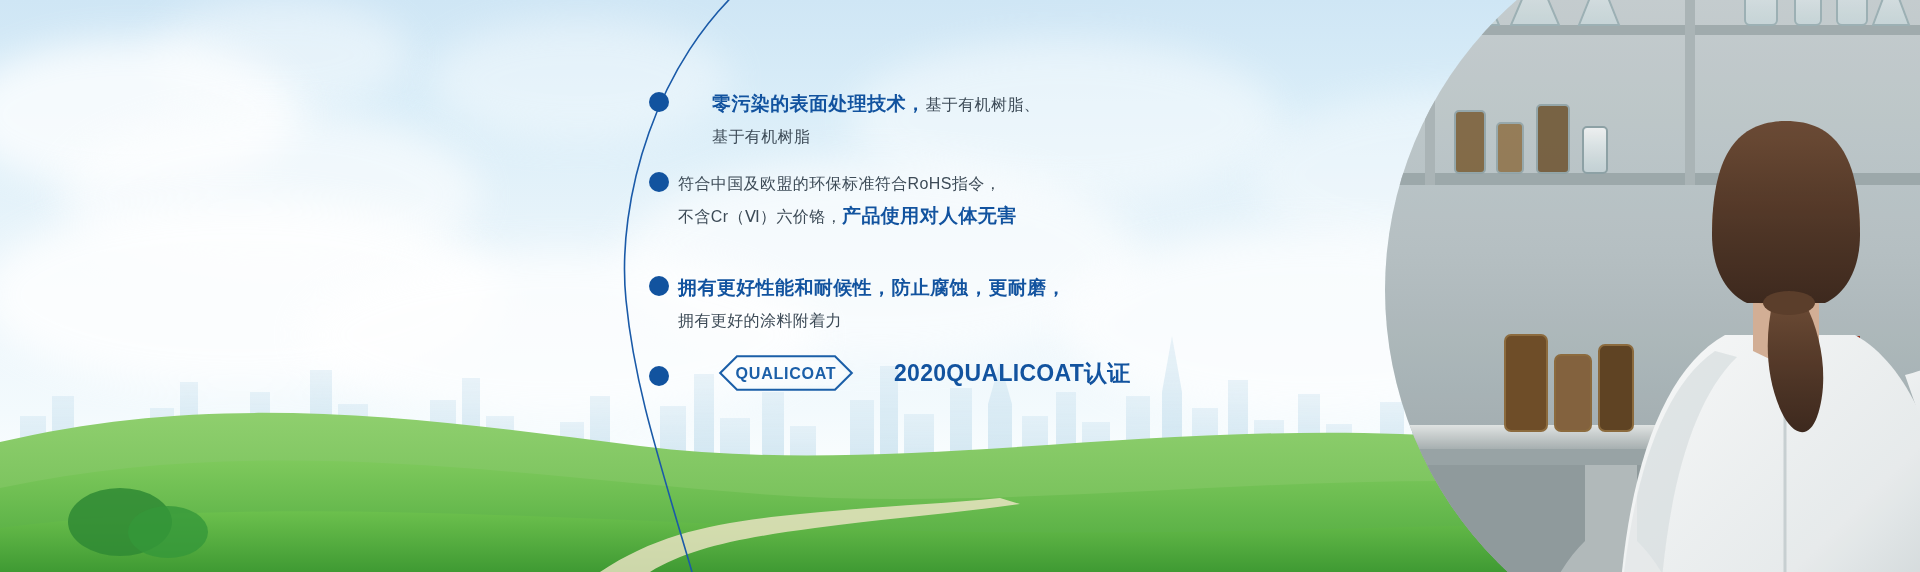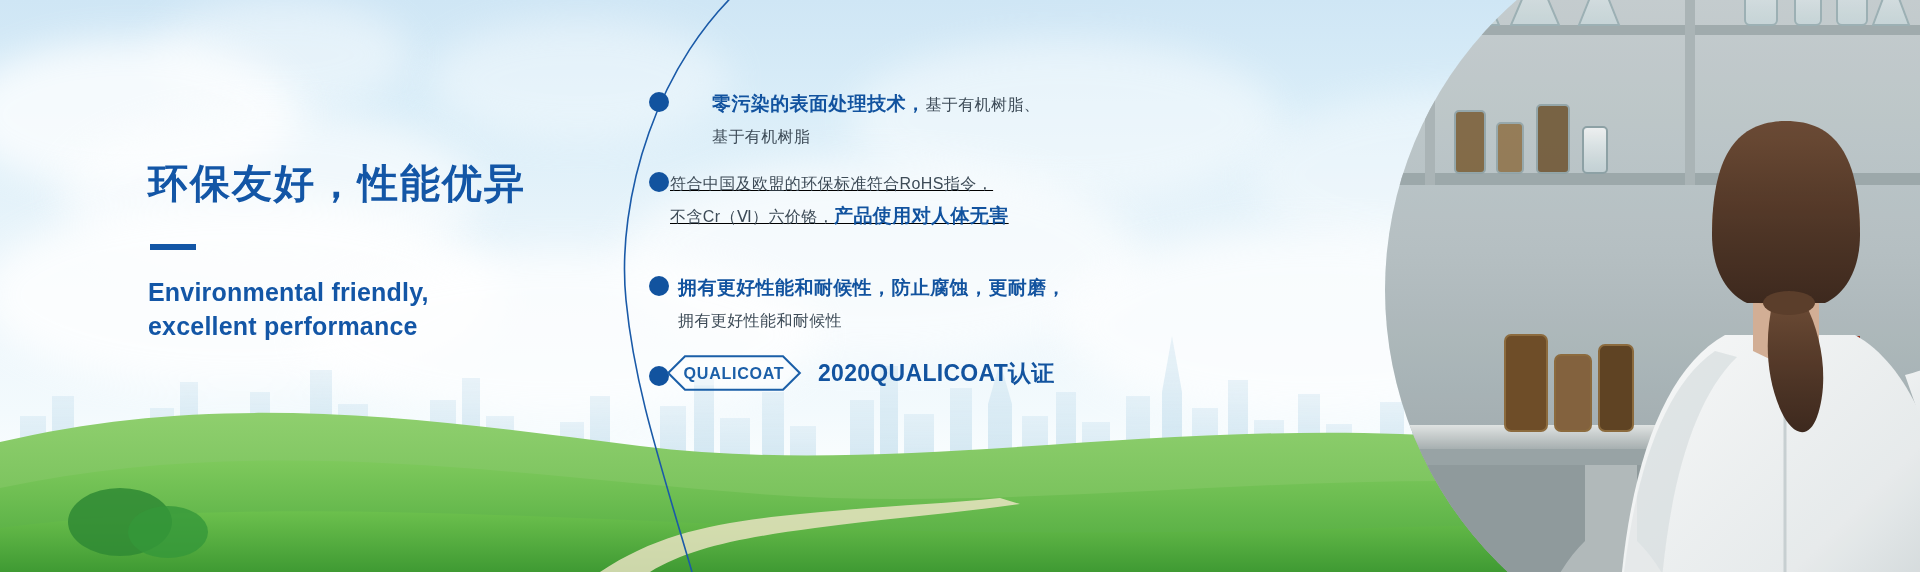--- a/index.html
+++ b/index.html
@@ -57,23 +57,23 @@
   .dot {
     position:absolute; width:20px; height:20px; border-radius:50%;
     background:#12539f;
   }
   .btext { position:absolute; left:0; top:0; white-space:nowrap; }
   .ln { line-height:32px; }
   .b  { font-weight:700; color:#12539f; font-size:19px; letter-spacing:.4px; }
   .n  { font-weight:400; color:#3d4b57; font-size:16px; letter-spacing:.4px; }
 
   
-  .qrow { position:absolute; left:664px; top:352px; display:flex; align-items:center; gap:14px; }
+  .qrow { position:absolute; left:716px; top:352px; display:flex; align-items:center; gap:14px; }
   .qlogo { width:140px; height:42px; position:relative; }
-  .qlabel { font-size:23px; font-weight:700; color:#12539f; letter-spacing:.3px; white-space:nowrap; }
+  .qlabel { font-size:23px; font-weight:700; color:#12539f; letter-spacing:.3px; white-space:nowrap;margin-left:24px; }
 
   
   .photo-clip {
     position:absolute; right:0; top:0; width:820px; height:572px; overflow:hidden;
   }
   .photo-circle {
     position:absolute; left:285px; top:-95px; width:770px; height:770px;
     border-radius:50%; overflow:hidden;
   }
   .photo-inner { position:absolute; inset:0; }
@@ -173,28 +173,20 @@
     </defs>
     <path d="M0,70 C220,18 420,46 640,74 C880,104 1130,52 1400,62 C1620,70 1800,96 1920,86 L1920,200 L0,200 Z" fill="url(#hill-far)"></path>
     <path d="M0,116 C260,60 520,104 760,122 C1000,140 1260,102 1520,110 C1700,116 1840,134 1920,126 L1920,200 L0,200 Z" fill="url(#hill-mid)"></path>
     <path d="M0,156 C300,118 640,156 980,160 C1300,164 1640,142 1920,152 L1920,200 L0,200 Z" fill="url(#hill-near)"></path>
     <path d="M600,200 C660,160 720,150 800,142 C880,134 940,132 1000,126 L1020,132 C950,142 890,146 815,156 C740,166 690,176 650,200 Z" fill="#f0e6c8" opacity=".8"></path>
     <ellipse cx="120" cy="150" rx="52" ry="34" fill="#2f8a34" opacity=".85"></ellipse>
     <ellipse cx="168" cy="160" rx="40" ry="26" fill="#35973a" opacity=".8"></ellipse>
     <ellipse cx="1760" cy="158" rx="58" ry="34" fill="#2f8a34" opacity=".7"></ellipse>
   </svg>
 
-  <div class="left-block">
-    <div class="title-cn">环保友好，性能优异</div>
-    <div class="rule"></div>
-    <div class="title-en">
-      <div>Environmental friendly,</div>
-      <div>excellent performance</div>
-    </div>
-  </div>
 
   <svg class="arc" viewBox="0 0 260 572" preserveAspectRatio="none">
     <path d="M190,-20 C96,60 56,200 66,300 C74,382 96,450 132,572" fill="none" stroke="#1a5aa8" stroke-width="1.6"></path>
   </svg>
 
   <div class="bullets">
 
     <div class="bullet-row" style="left:0;top:88px;">
       <span class="dot" style="left:-13px;top:4px;"></span>
       <div class="btext" style="left:50px;">
@@ -202,38 +194,38 @@
           <span class="b">零污染的表面处理技术，</span><span class="n">基于有机树脂、</span>
         </div>
         <div class="ln">
           <span class="n">基于有机树脂</span>
         </div>
       </div>
     </div>
 
     <div class="bullet-row" style="left:0;top:168px;">
       <span class="dot" style="left:-13px;top:4px;"></span>
-      <div class="btext" style="left:8px;text-decoration:underline;">
+      <div class="btext" style="left:16px;">
         <div class="ln">
           <span class="n">符合中国及欧盟的环保标准符合RoHS指令，</span>
         </div>
         <div class="ln">
           <span class="n">不含Cr（Ⅵ）六价铬，</span><span class="b">产品使用对人体无害</span>
         </div>
       </div>
     </div>
 
     <div class="bullet-row" style="left:0;top:272px;">
       <span class="dot" style="left:-13px;top:4px;"></span>
       <div class="btext" style="left:16px;">
         <div class="ln">
           <span class="b">拥有更好性能和耐候性，防止腐蚀，更耐磨，</span>
         </div>
         <div class="ln">
-          <span class="n">拥有更好性能和耐候性</span>
+          <span class="n">拥有更好的涂料附着力</span>
         </div>
       </div>
     </div>
 
     <span class="dot" style="left:-13px;top:366px;"></span>
   </div>
 
   <div class="qrow">
     <svg class="qlogo" viewBox="0 0 200 60">
       <polygon points="6,30 30,6 170,6 194,30 170,54 30,54" fill="none" stroke="#1b5fa8" stroke-width="3"></polygon>

